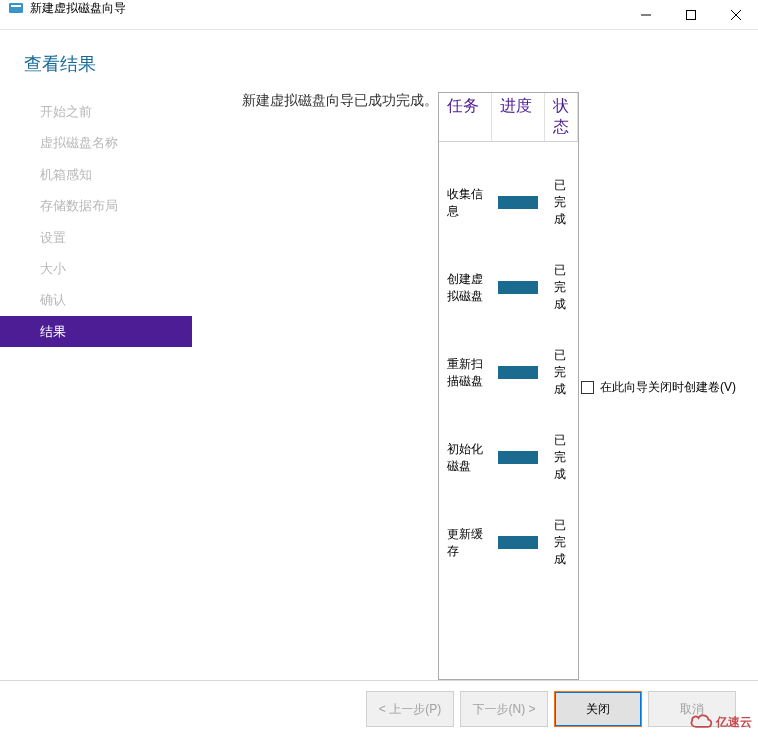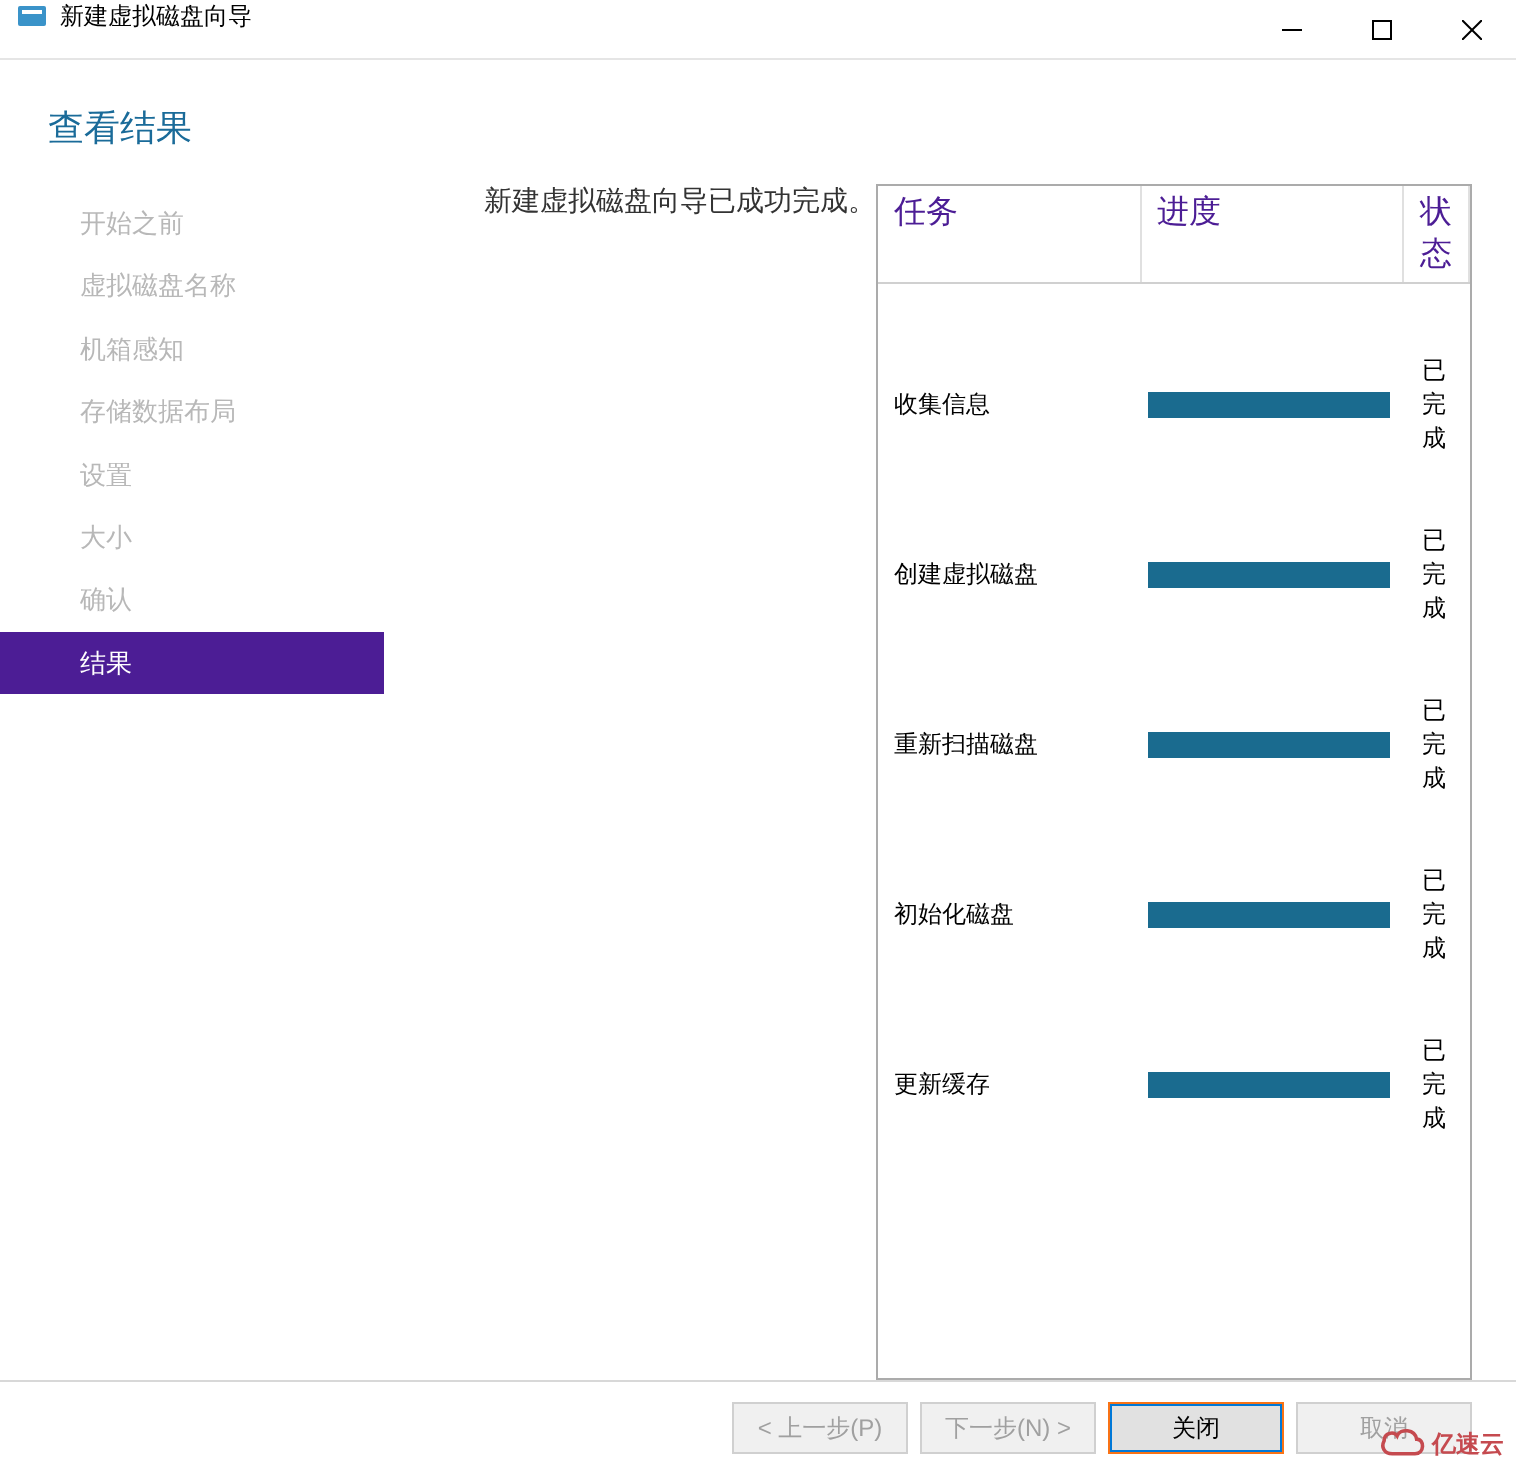--- a/index.html
+++ b/index.html
@@ -152,21 +152,21 @@
     }
     .footer {
       border-top: 1px solid #d8d8d8;
       padding: 10px 22px 14px 0;
       display: flex;
       justify-content: flex-end;
       gap: 6px;
     }
     .footer-btn {
       min-width: 88px;
-      height: 26px;
+      height: 36px;
       border: 1px solid #adadad;
       background: #e1e1e1;
       font-size: 12px;
       font-family: inherit;
       cursor: pointer;
       padding: 0 10px;
     }
     .footer-btn:disabled {
       color: #a0a0a0;
       background: #f0f0f0;
@@ -283,20 +283,24 @@
             <div class="result-row">
               <div class="cell-task">更新缓存</div>
               <div class="cell-progress">
                 <div class="progress-bar"></div>
               </div>
               <div class="cell-status">已完成</div>
             </div>
           </div>
       </div>
 
+      <div class="checkbox-row">
+        <div class="checkbox-box"></div>
+        <span>在此向导关闭时创建卷(V)</span>
+      </div>
     </div>
   </div>
 
   <div class="footer">
     <button class="footer-btn" disabled="">&lt; 上一步(P)</button>
     <button class="footer-btn" disabled="">下一步(N) &gt;</button>
     <button class="footer-btn default">关闭</button>
     <button class="footer-btn" disabled="">取消</button>
   </div>
 </div>

